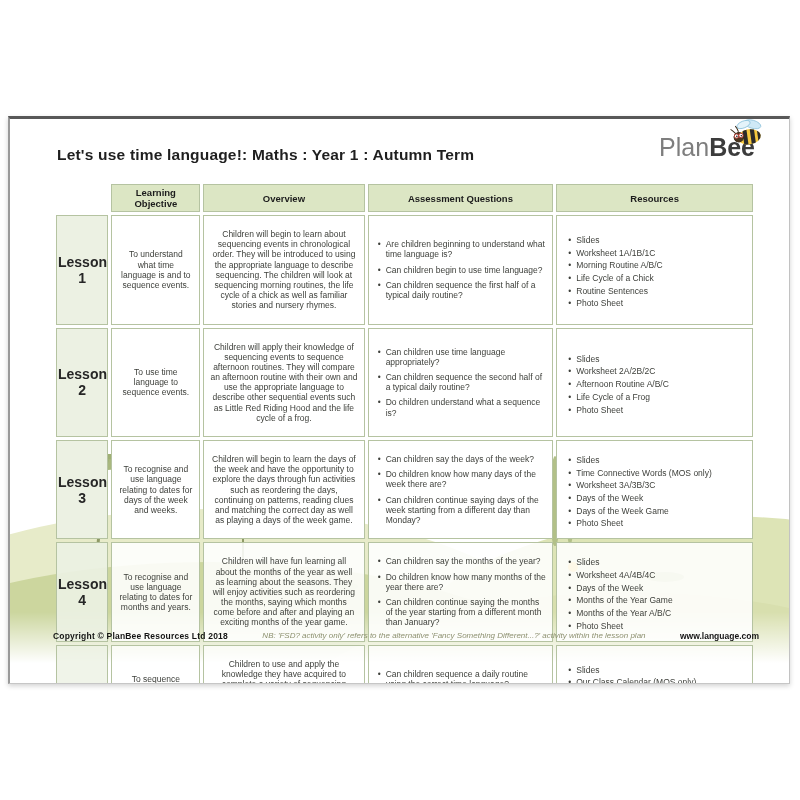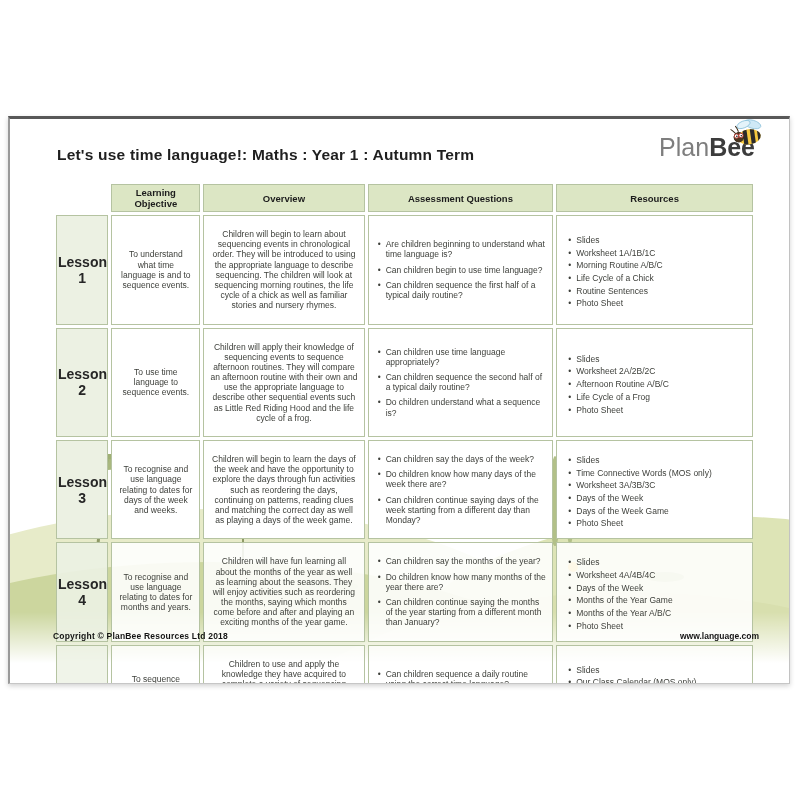--- a/index.html
+++ b/index.html
@@ -289,16 +289,17 @@
               <li>Cupcake Sequencing</li>
               <li>Photo Sheet</li>
             </ul>
           </td>
     </tr>
   </tbody>
     </table>
 
   <div class="footer">
     <div class="copyright">Copyright © PlanBee Resources Ltd 2018</div>
+    <div class="fsd-note">NB: 'FSD? activity only' refers to the alternative 'Fancy Something Different...?' activity within the lesson plan</div>
     <div class="website">www.language.com</div>
   </div>
 
 </div>
 
 </body></html>

